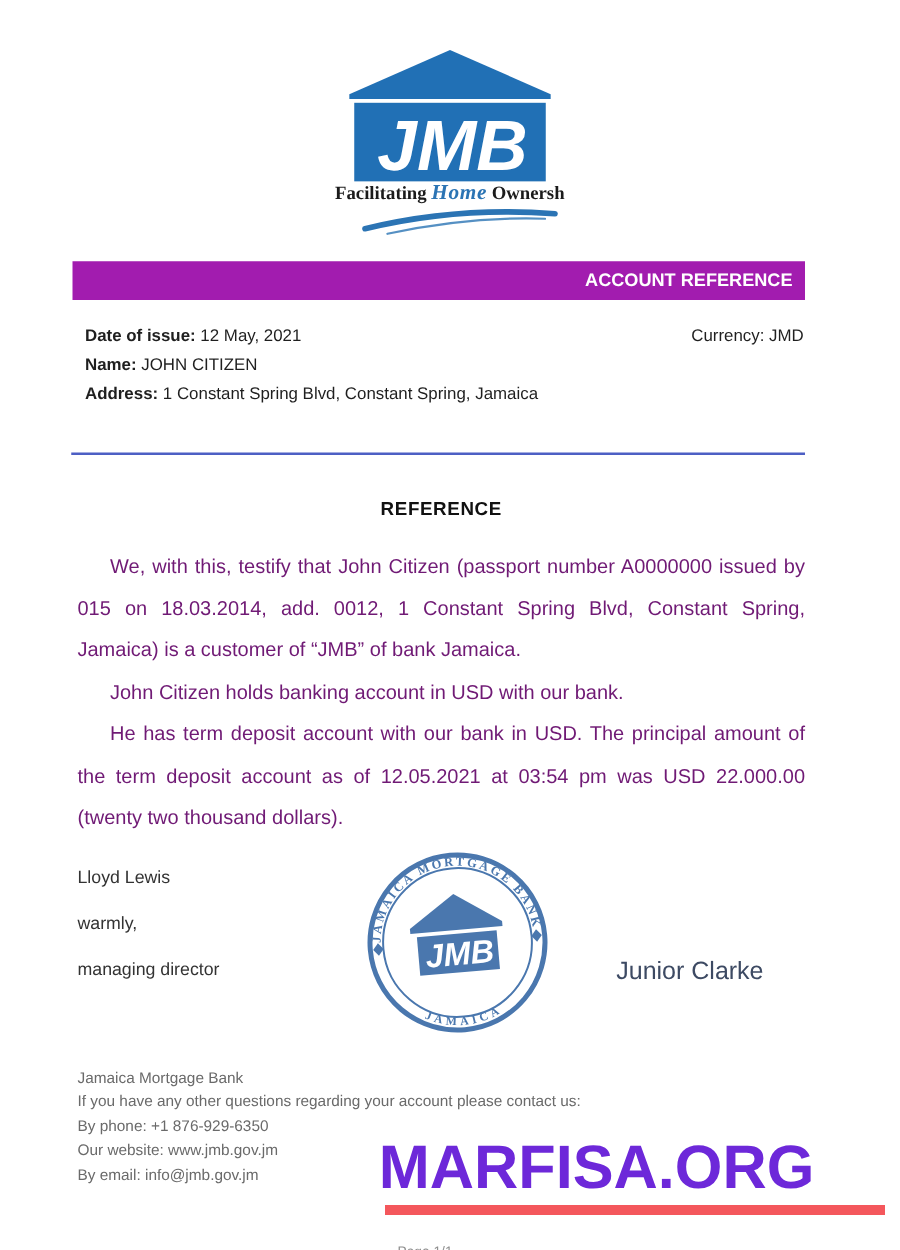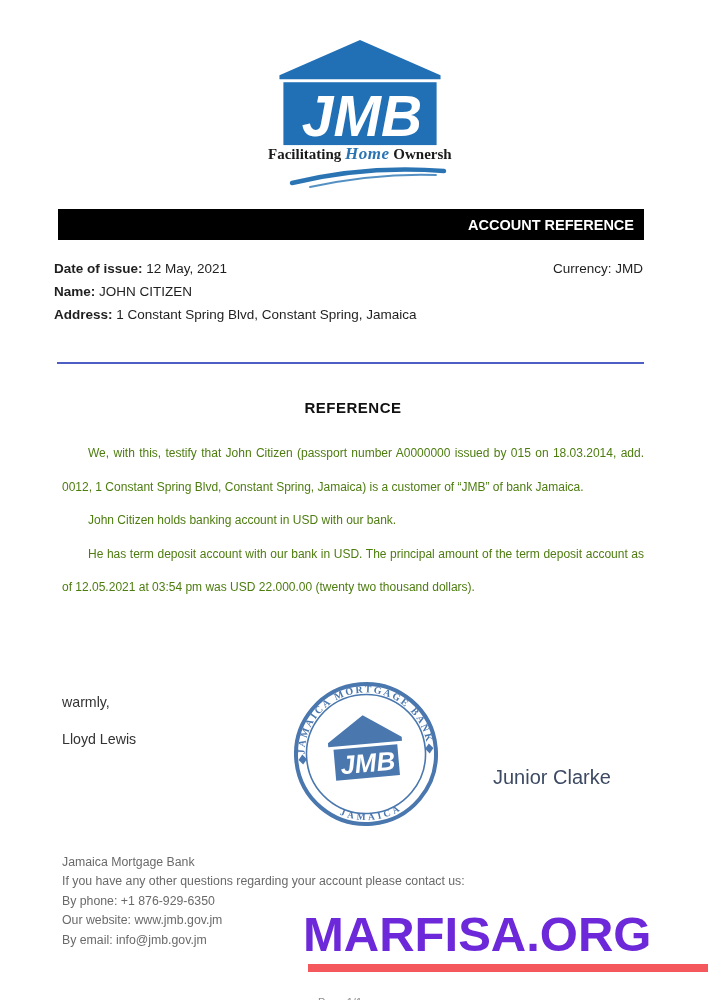--- a/index.html
+++ b/index.html
@@ -15,46 +15,46 @@
     font-family:"Liberation Serif", serif; font-size:15px; font-weight:bold;
     color:#1b1b1b; white-space:nowrap;
   }
   .logo-tagline .home {
     color:#2b74b4; font-style:italic; font-size:17px; letter-spacing:0.5px;
   }
   .logo-swoosh { position:absolute; left:288px; top:162px; width:160px; height:26px; }
   
   .header-bar {
     position:absolute; left:58px; top:209px; width:586px; height:31px;
-    background:#000000; display:flex; align-items:center; justify-content:flex-end;
+    background:#a21caf; display:flex; align-items:center; justify-content:flex-end;
     padding-right:10px;
   }
   .header-bar .title { color:#ffffff; font-weight:bold; font-size:14.5px; }
   
   .info-block {
-    position:absolute; left:54px; top:257px; font-size:13.5px; line-height:23px;
+    position:absolute; left:68px; top:257px; font-size:13.5px; line-height:23px;
     color:#1f1f1f;
   }
   .info-block b { font-weight:bold; }
   .currency-block {
     position:absolute; left:553px; top:257px; font-size:13.5px; line-height:23px;
     color:#1f1f1f;
   }
   .divider {
     position:absolute; left:57px; top:362px; width:587px; height:2px;
     background:#4d5fc4;
   }
   
   .ref-heading {
     position:absolute; left:62px; top:399px; width:582px; text-align:center;
     font-size:15px; font-weight:bold; letter-spacing:0.5px; color:#111111;
   }
   .ref-body {
     position:absolute; left:62px; top:437px; width:582px;
-    font-size:12px; line-height:33.5px; text-align:justify; color:#4d7c0f;
+    font-size:16px; line-height:33.5px; text-align:justify; color:#701a75;
   }
   .ref-body p { margin:0; text-indent:26px; }
   
   .sig-block {
     position:absolute; left:62px; top:684px; font-size:14.2px; line-height:37px;
     color:#333333;
   }
   .witness-name {
     position:absolute; left:493px; top:766px; font-size:20px; color:#3d4a63;
   }
@@ -107,22 +107,23 @@
   <div class="divider"></div>
 
   <div class="ref-heading">REFERENCE</div>
   <div class="ref-body">
     <p>We, with this, testify that John Citizen (passport number A0000000 issued by 015 on 18.03.2014, add. 0012, 1 Constant Spring Blvd, Constant Spring, Jamaica) is a customer of “JMB” of bank Jamaica.</p>
     <p>John Citizen holds banking account in USD with our bank.</p>
     <p>He has term deposit account with our bank in USD. The principal amount of the term deposit account as of 12.05.2021 at 03:54 pm was USD 22.000.00 (twenty two thousand dollars).</p>
   </div>
 
   <div class="sig-block">
+    <div>Lloyd Lewis</div>
     <div>warmly,</div>
-    <div>Lloyd Lewis</div>
+    <div>managing director</div>
   </div>
 
   <svg class="seal" viewBox="0 0 150 150">
     <circle cx="75" cy="75" r="70" stroke="#4a77ae" stroke-width="4" fill="none"></circle>
     <circle cx="75" cy="75" r="59.5" stroke="#4a77ae" stroke-width="1.6" fill="none"></circle>
     <defs>
       <path id="sealTopArc" d="M 13.5,75 A 61.5,61.5 0 0 1 136.5,75" fill="none"></path>
       <path id="sealBotArc" d="M 9,75 A 66,66 0 0 0 141,75" fill="none"></path>
     </defs>
     <text font-family="Liberation Serif, serif" font-size="10" font-weight="bold" letter-spacing="2" fill="#4a77ae">

